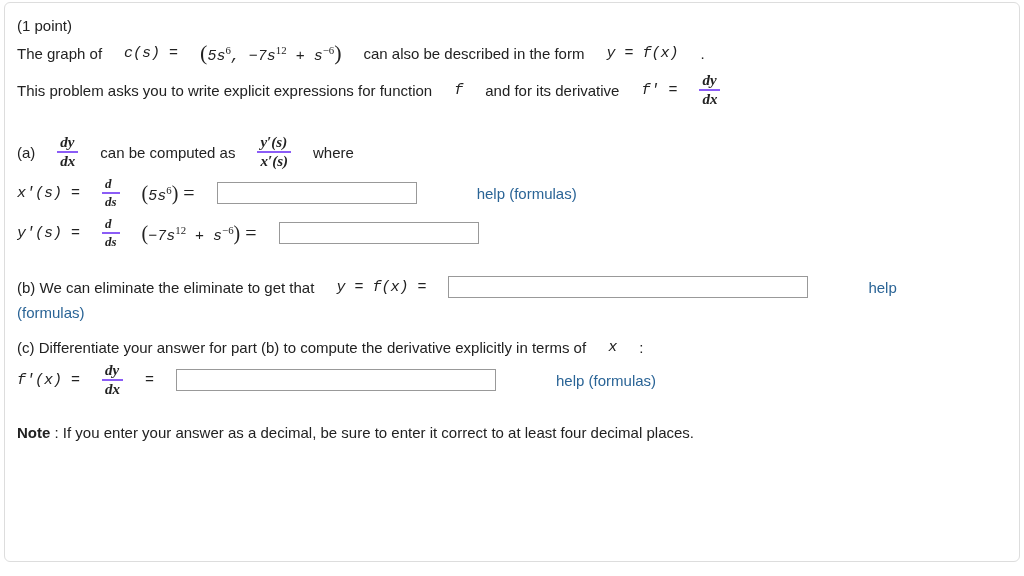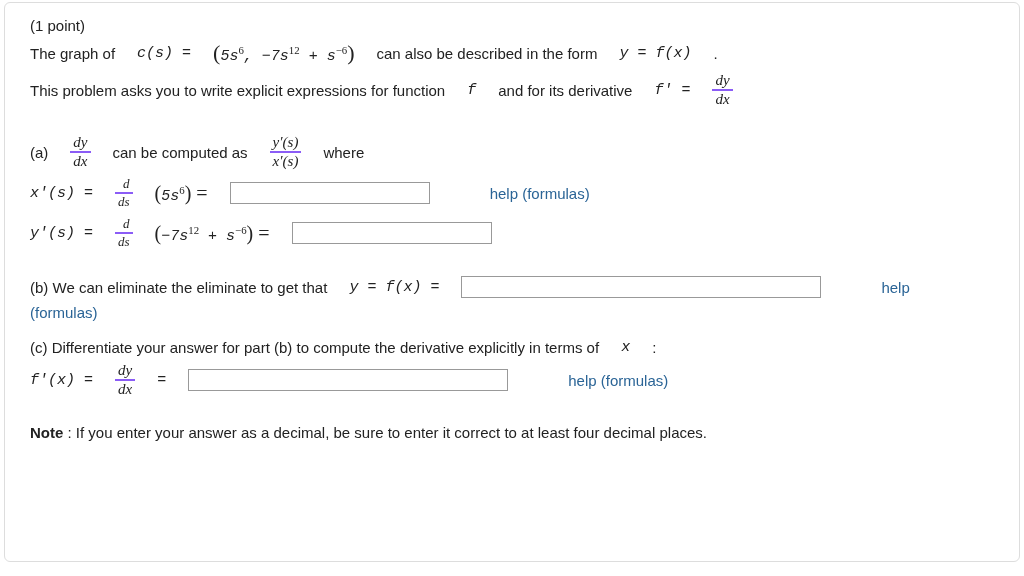--- a/index.html
+++ b/index.html
@@ -15,32 +15,32 @@
     border: 1px solid #ddd;
     border-radius: 6px;
     margin: 2px 4px 4px 4px;
     padding: 8px 12px 14px 12px;
     background: #fff;
     min-height: 560px;
   }
   .math { font-family: Liberation Mono, monospace; font-style: italic; }
   .mathup { font-family: 'Cambria Math', 'Times New Roman', serif; font-style: normal; }
   sup, sub { font-size: 0.72em; line-height: 0; }
-  .frac { display: inline-block; vertical-align: middle; text-align: right; font-family: 'Cambria Math','Times New Roman',serif;}
+  .frac { display: inline-block; vertical-align: middle; text-align: left; font-family: 'Cambria Math','Times New Roman',serif; font-weight: bold;}
   .frac .num { display: block; padding: 0 3px; font-style: italic; }
   .frac .den { display: block; border-top: 2px solid #8b5cf6; padding: 0 3px; font-style: italic; }
   .help-link { color: #2a6496; cursor: pointer; }
   input[type=text] {
     border: 1px solid #999;
     height: 22px;
     padding: 1px 4px;
     font-size: 14px;
     vertical-align: middle;
   }
-  .line { margin: 6px 13px; }
+  .line { margin: 6px 0; }
   .gap { height: 14px; }
   .gap-sm { height: 6px; }
   .row { display: flex; align-items: center; flex-wrap: wrap; gap: 4px 22px; }
   .bold { font-weight: bold; }
 </style>
 </head>
 <body>
 
 <div class="problem-box">
 

